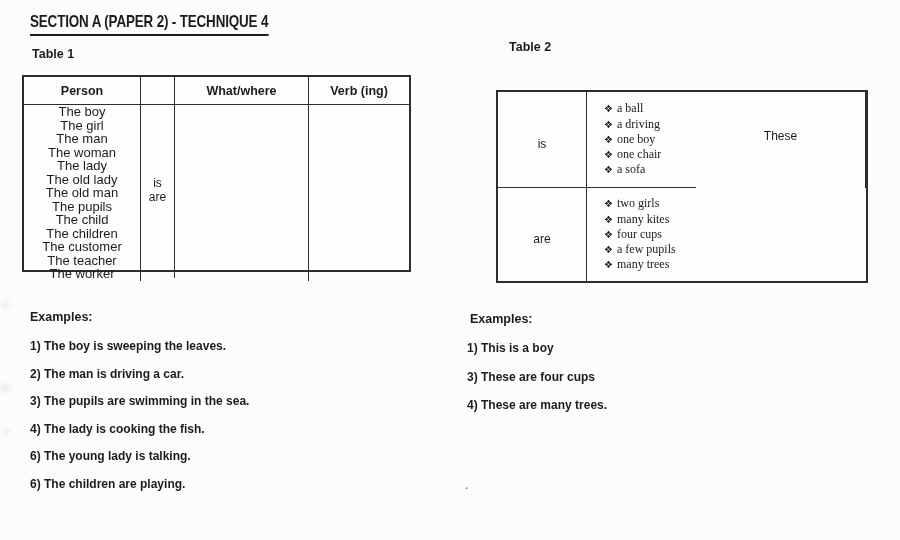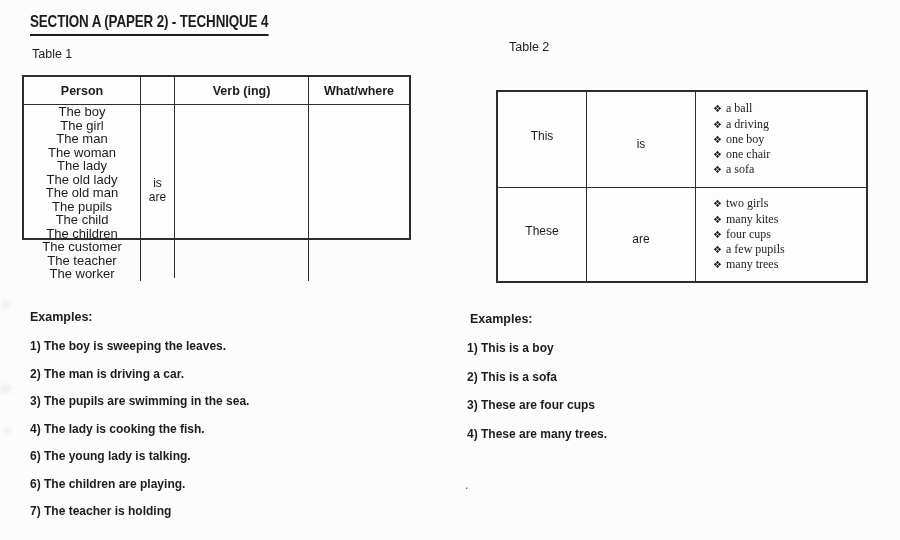--- a/index.html
+++ b/index.html
@@ -11,27 +11,27 @@
     color:#1c1c1c;
     overflow:hidden;
   }
   .title {
     position:absolute; left:30px; top:12px;
     font-size:17px; font-weight:bold; white-space:nowrap;
     letter-spacing:-0.2px;
     transform:scaleX(0.79); transform-origin:left top;
     border-bottom:2px solid #1c1c1c; padding-bottom:2px;
   }
-  .tbl-label { position:absolute; font-size:12.5px; font-weight:normal;text-align:right; }
+  .tbl-label { position:absolute; font-size:12.5px; font-weight:bold;text-align:right; }
   .t1-label { left:32px; top:47px; }
   .t2-label { left:509px; top:40px; }
 
   
   .table1 {
-    position:absolute; left:22px; top:75px; width:389px; height:165px;
+    position:absolute; left:22px; top:75px; width:389px; height:197px;
     border:2px solid #2d2d2d;
     display:grid;
     grid-template-columns:117px 34px 134px 1fr;
     grid-template-rows:28px 1fr;
     background:#fdfdfd;
   }
   .c { border-right:1.5px solid #2d2d2d; }
   .c:nth-child(4n) { border-right:none; }
   .hdr {
     border-bottom:1.5px solid #2d2d2d;
@@ -83,22 +83,22 @@
 <body>
 
 <h1 class="title">SECTION A (PAPER 2) - TECHNIQUE 4</h1>
 
 <div class="tbl-label t1-label">Table 1</div>
 <div class="tbl-label t2-label">Table 2</div>
 
 <div class="table1">
   <div class="c hdr">Person</div>
   <div class="c hdr"></div>
+  <div class="c hdr">What/where</div>
   <div class="c hdr">Verb (ing)</div>
-  <div class="c hdr">What/where</div>
 
   <div class="c body-cell">
     <div class="person-line">The boy</div>
     <div class="person-line">The girl</div>
     <div class="person-line">The man</div>
     <div class="person-line">The woman</div>
     <div class="person-line">The lady</div>
     <div class="person-line">The old lady</div>
     <div class="person-line">The old man</div>
     <div class="person-line">The pupils</div>
@@ -111,23 +111,20 @@
   <div class="c body-cell verb-col">
     <div class="verb-line">is</div>
     <div class="verb-line">are</div>
   </div>
   <div class="c body-cell"></div>
   <div class="c body-cell"></div>
 </div>
 
 <div class="table2">
   <div class="t2c rowtop">
-    <span class="subject-text">This</span>
-  </div>
-  <div class="t2c rowtop">
     <span class="verb-text">is</span>
   </div>
   <div class="t2c rowtop last">
     <div class="item-list">
       <div class="item-row">
           <span class="bullet">❖</span>
           <span class="item-text">a ball</span>
         </div>
       <div class="item-row">
           <span class="bullet">❖</span>
@@ -181,27 +178,25 @@
 </div>
 
 <div class="examples ex-left">
   <div class="ex-head">Examples:</div>
   <div class="ex-line">1) The boy is sweeping the leaves.</div>
   <div class="ex-line">2) The man is driving a car.</div>
   <div class="ex-line">3) The pupils are swimming in the sea.</div>
   <div class="ex-line">4) The lady is cooking the fish.</div>
   <div class="ex-line">6) The young lady is talking.</div>
   <div class="ex-line">6) The children are playing.</div>
-  <div class="ex-line">7) The teacher is holding</div>
 </div>
 
 <div class="examples ex-right">
   <div class="ex-head">Examples:</div>
   <div class="ex-line">1) This is a boy</div>
-  <div class="ex-line">2) This is a sofa</div>
   <div class="ex-line">3) These are four cups</div>
   <div class="ex-line">4) These are many trees.</div>
 </div>
 
 <div class="stray-dot">.</div>
 
 <div class="smudge sm1"></div>
 <div class="smudge sm2"></div>
 <div class="smudge sm3"></div>
 

